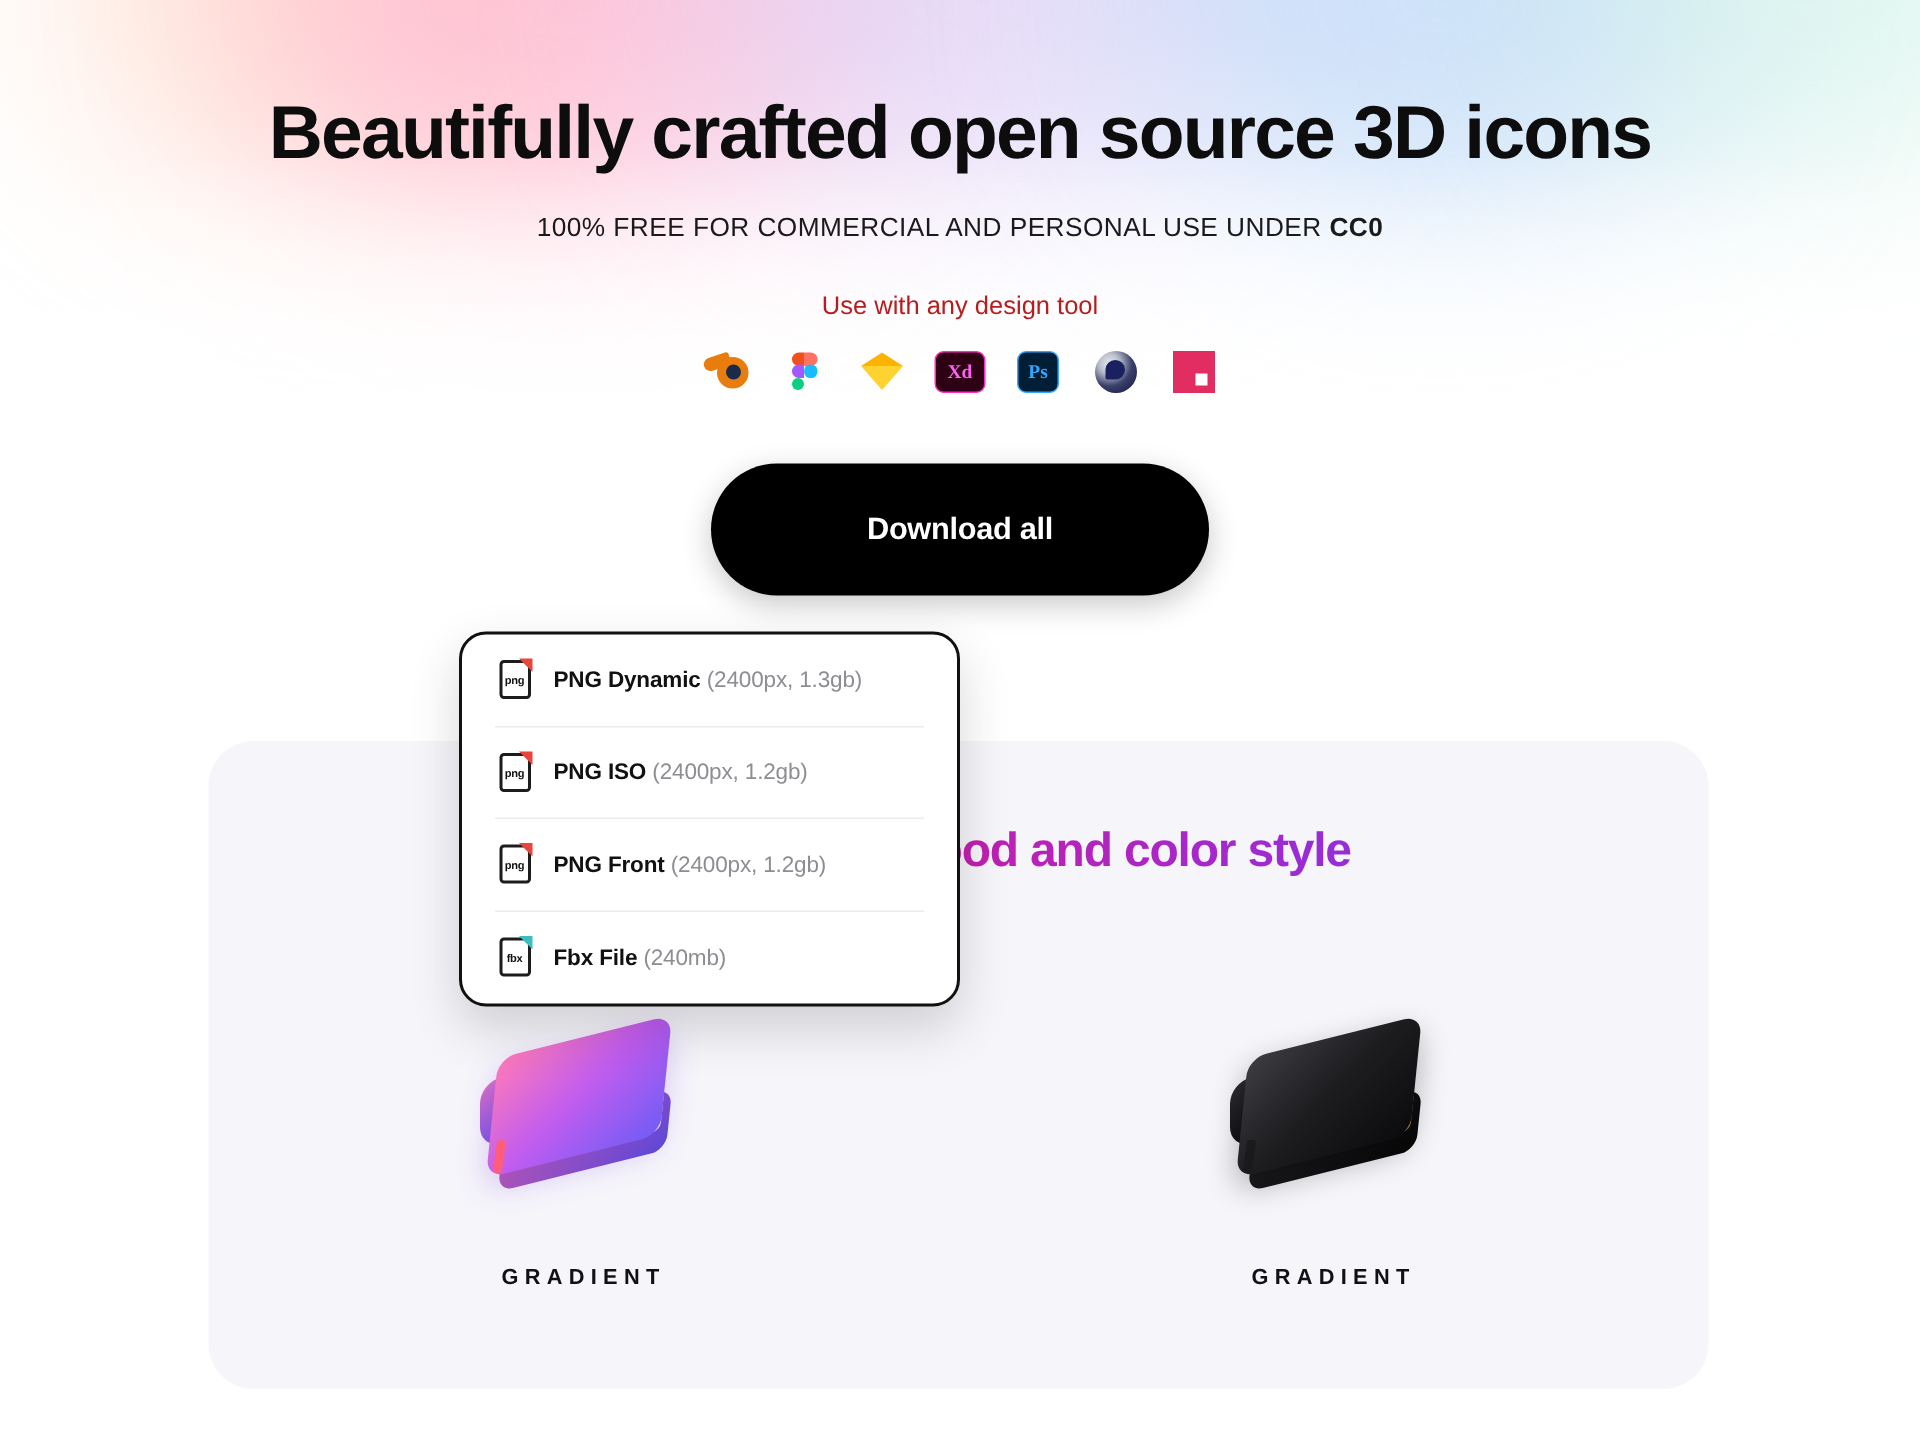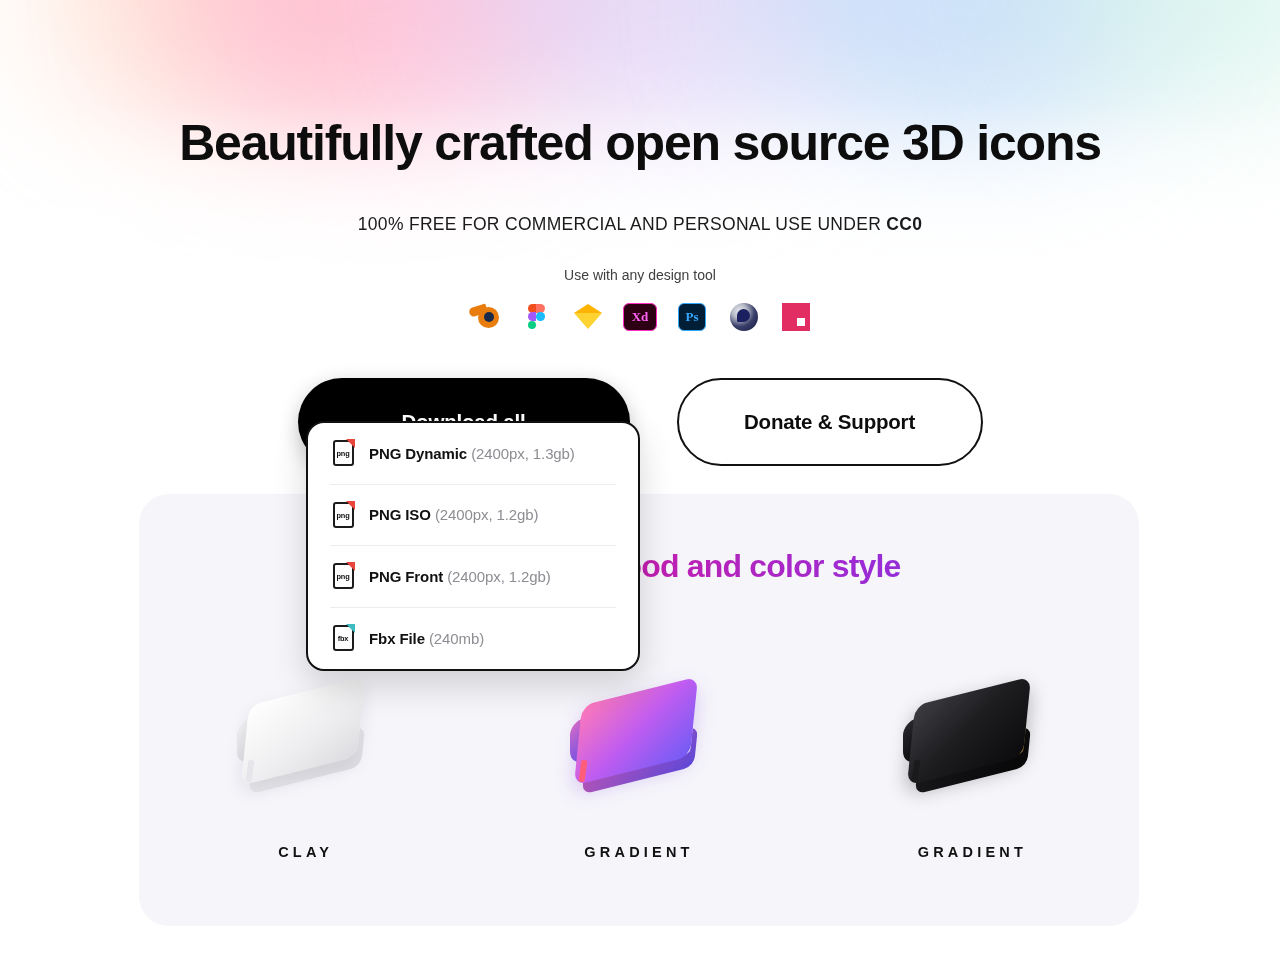--- a/index.html
+++ b/index.html
@@ -28,43 +28,43 @@
   .blob.blue   { left: 760px;  top: -150px; width: 400px; height: 300px; background: #b9d6f7; opacity: .70; }
   .blob.mint   { left: 1040px; top: -170px; width: 340px; height: 290px; background: #c8f0e4; opacity: .55; }
   .bg-fade {
     position: absolute; top: 0; left: 0; width: 1280px; height: 340px;
     background: linear-gradient(to bottom, rgba(255,255,255,0) 30%, #ffffff 92%);
   }
 
   .page { position: relative; z-index: 1; }
 
   
-  .hero { text-align: center; padding-top: 115px; }
+  .hero { text-align: center; padding-top: 60px; }
 
   .hero-title {
     font-size: 50px;
     font-weight: 700;
     letter-spacing: -1.2px;
     color: #0d0d0d;
     line-height: 1.15;
   }
 
   .hero-sub {
-    margin-top: 41px;
+    margin-top: 23px;
     font-size: 17.5px;
     letter-spacing: .3px;
     color: #1a1a1a;
     font-weight: 400;
   }
   .hero-sub b { font-weight: 700; }
 
   .tool-caption {
     margin-top: 32px;
-    font-size: 14px;
-    color: #404040;
+    font-size: 17px;
+    color: #b91c1c;
     font-weight: 400;
   }
 
   
   .tool-row {
     margin-top: 17px;
     display: flex;
     justify-content: center;
     align-items: center;
     gap: 18px;
@@ -409,41 +409,28 @@
         <span class="ic-c4d"></span>
       </span>
 
       <span class="tool-icon">
         <span class="ic-invision"></span>
       </span>
     </div>
 
     <div class="cta-row">
       <button class="btn btn-primary">Download all</button>
-      <button class="btn btn-secondary">Donate &amp; Support</button>
     </div>
   </section>
 
   <section class="showcase">
     <h2 class="showcase-title">Find your best mood and color style</h2>
 
     <div class="style-grid">
 
-      <div class="style-col">
-        <div class="book-wrap">
-          <div class="book clay">
-            <span class="spine"></span>
-            <span class="base"></span>
-            <span class="pages"></span>
-            <span class="cover"></span>
-            <span class="ribbon"></span>
-          </div>
-        </div>
-        <div class="style-label">CLAY</div>
-      </div>
 
       <div class="style-col">
         <div class="book-wrap">
           <div class="book gradient">
             <span class="spine"></span>
             <span class="base"></span>
             <span class="pages"></span>
             <span class="cover"></span>
             <span class="ribbon"></span>
           </div>

